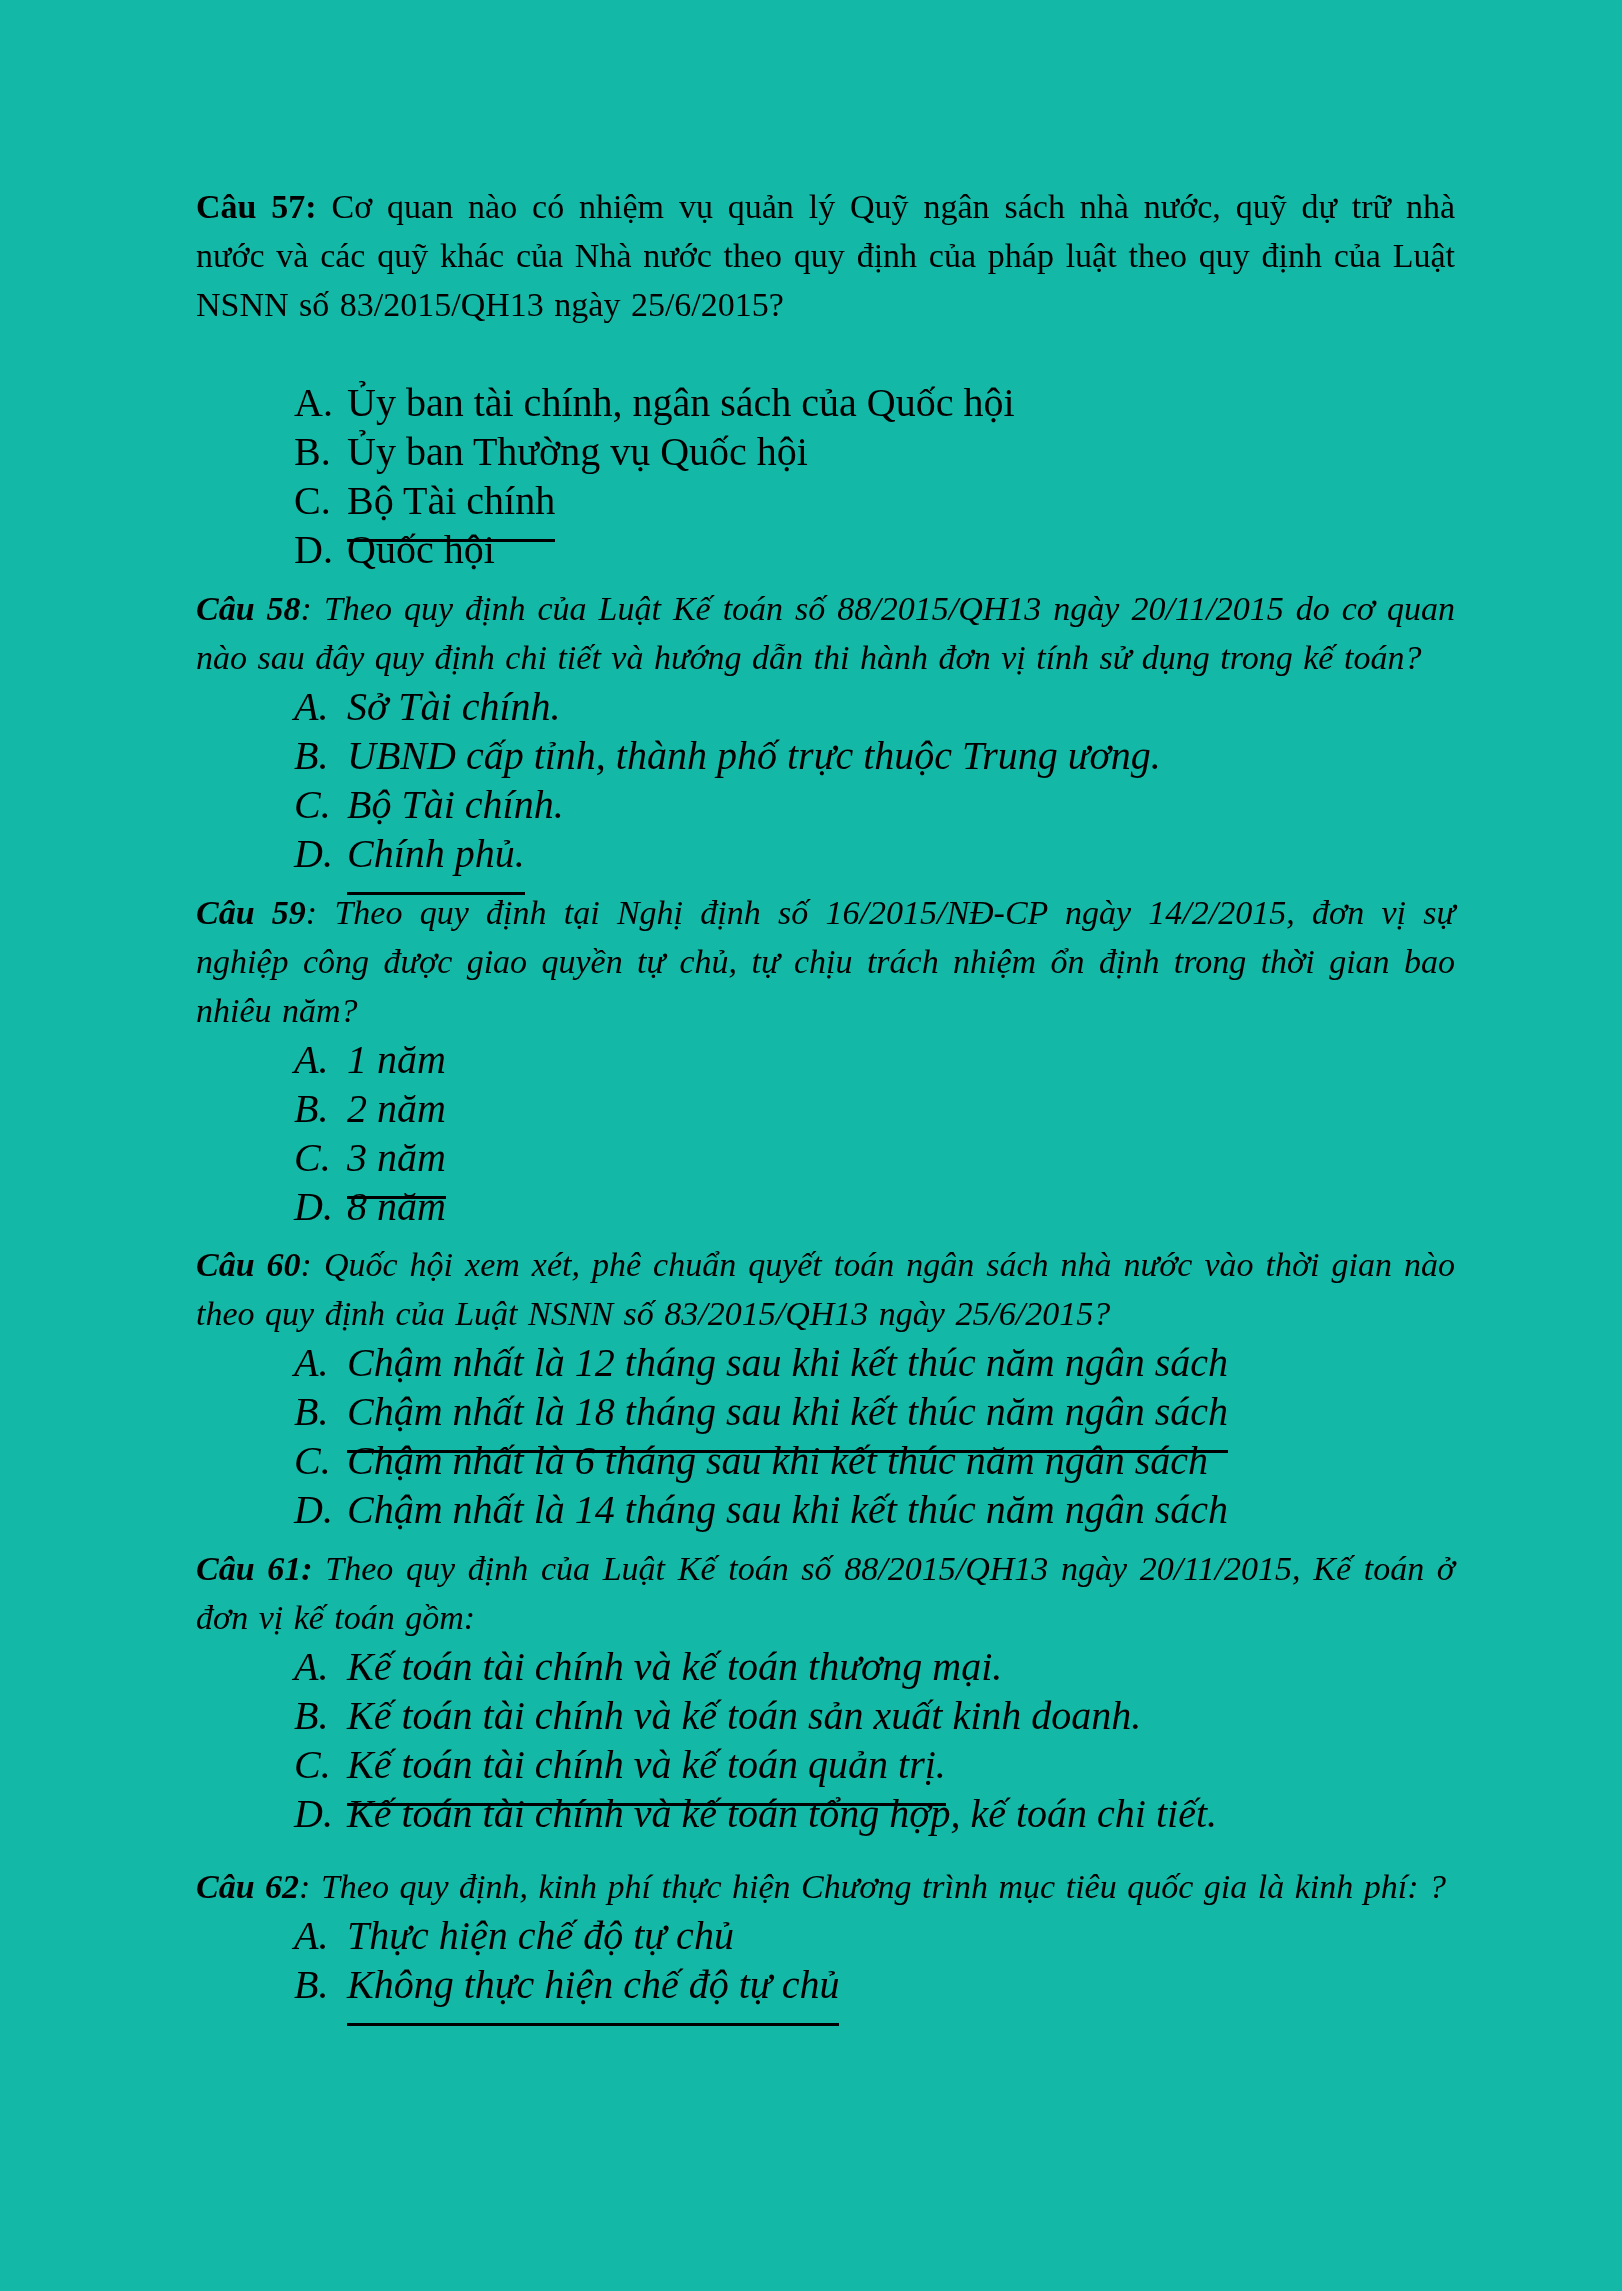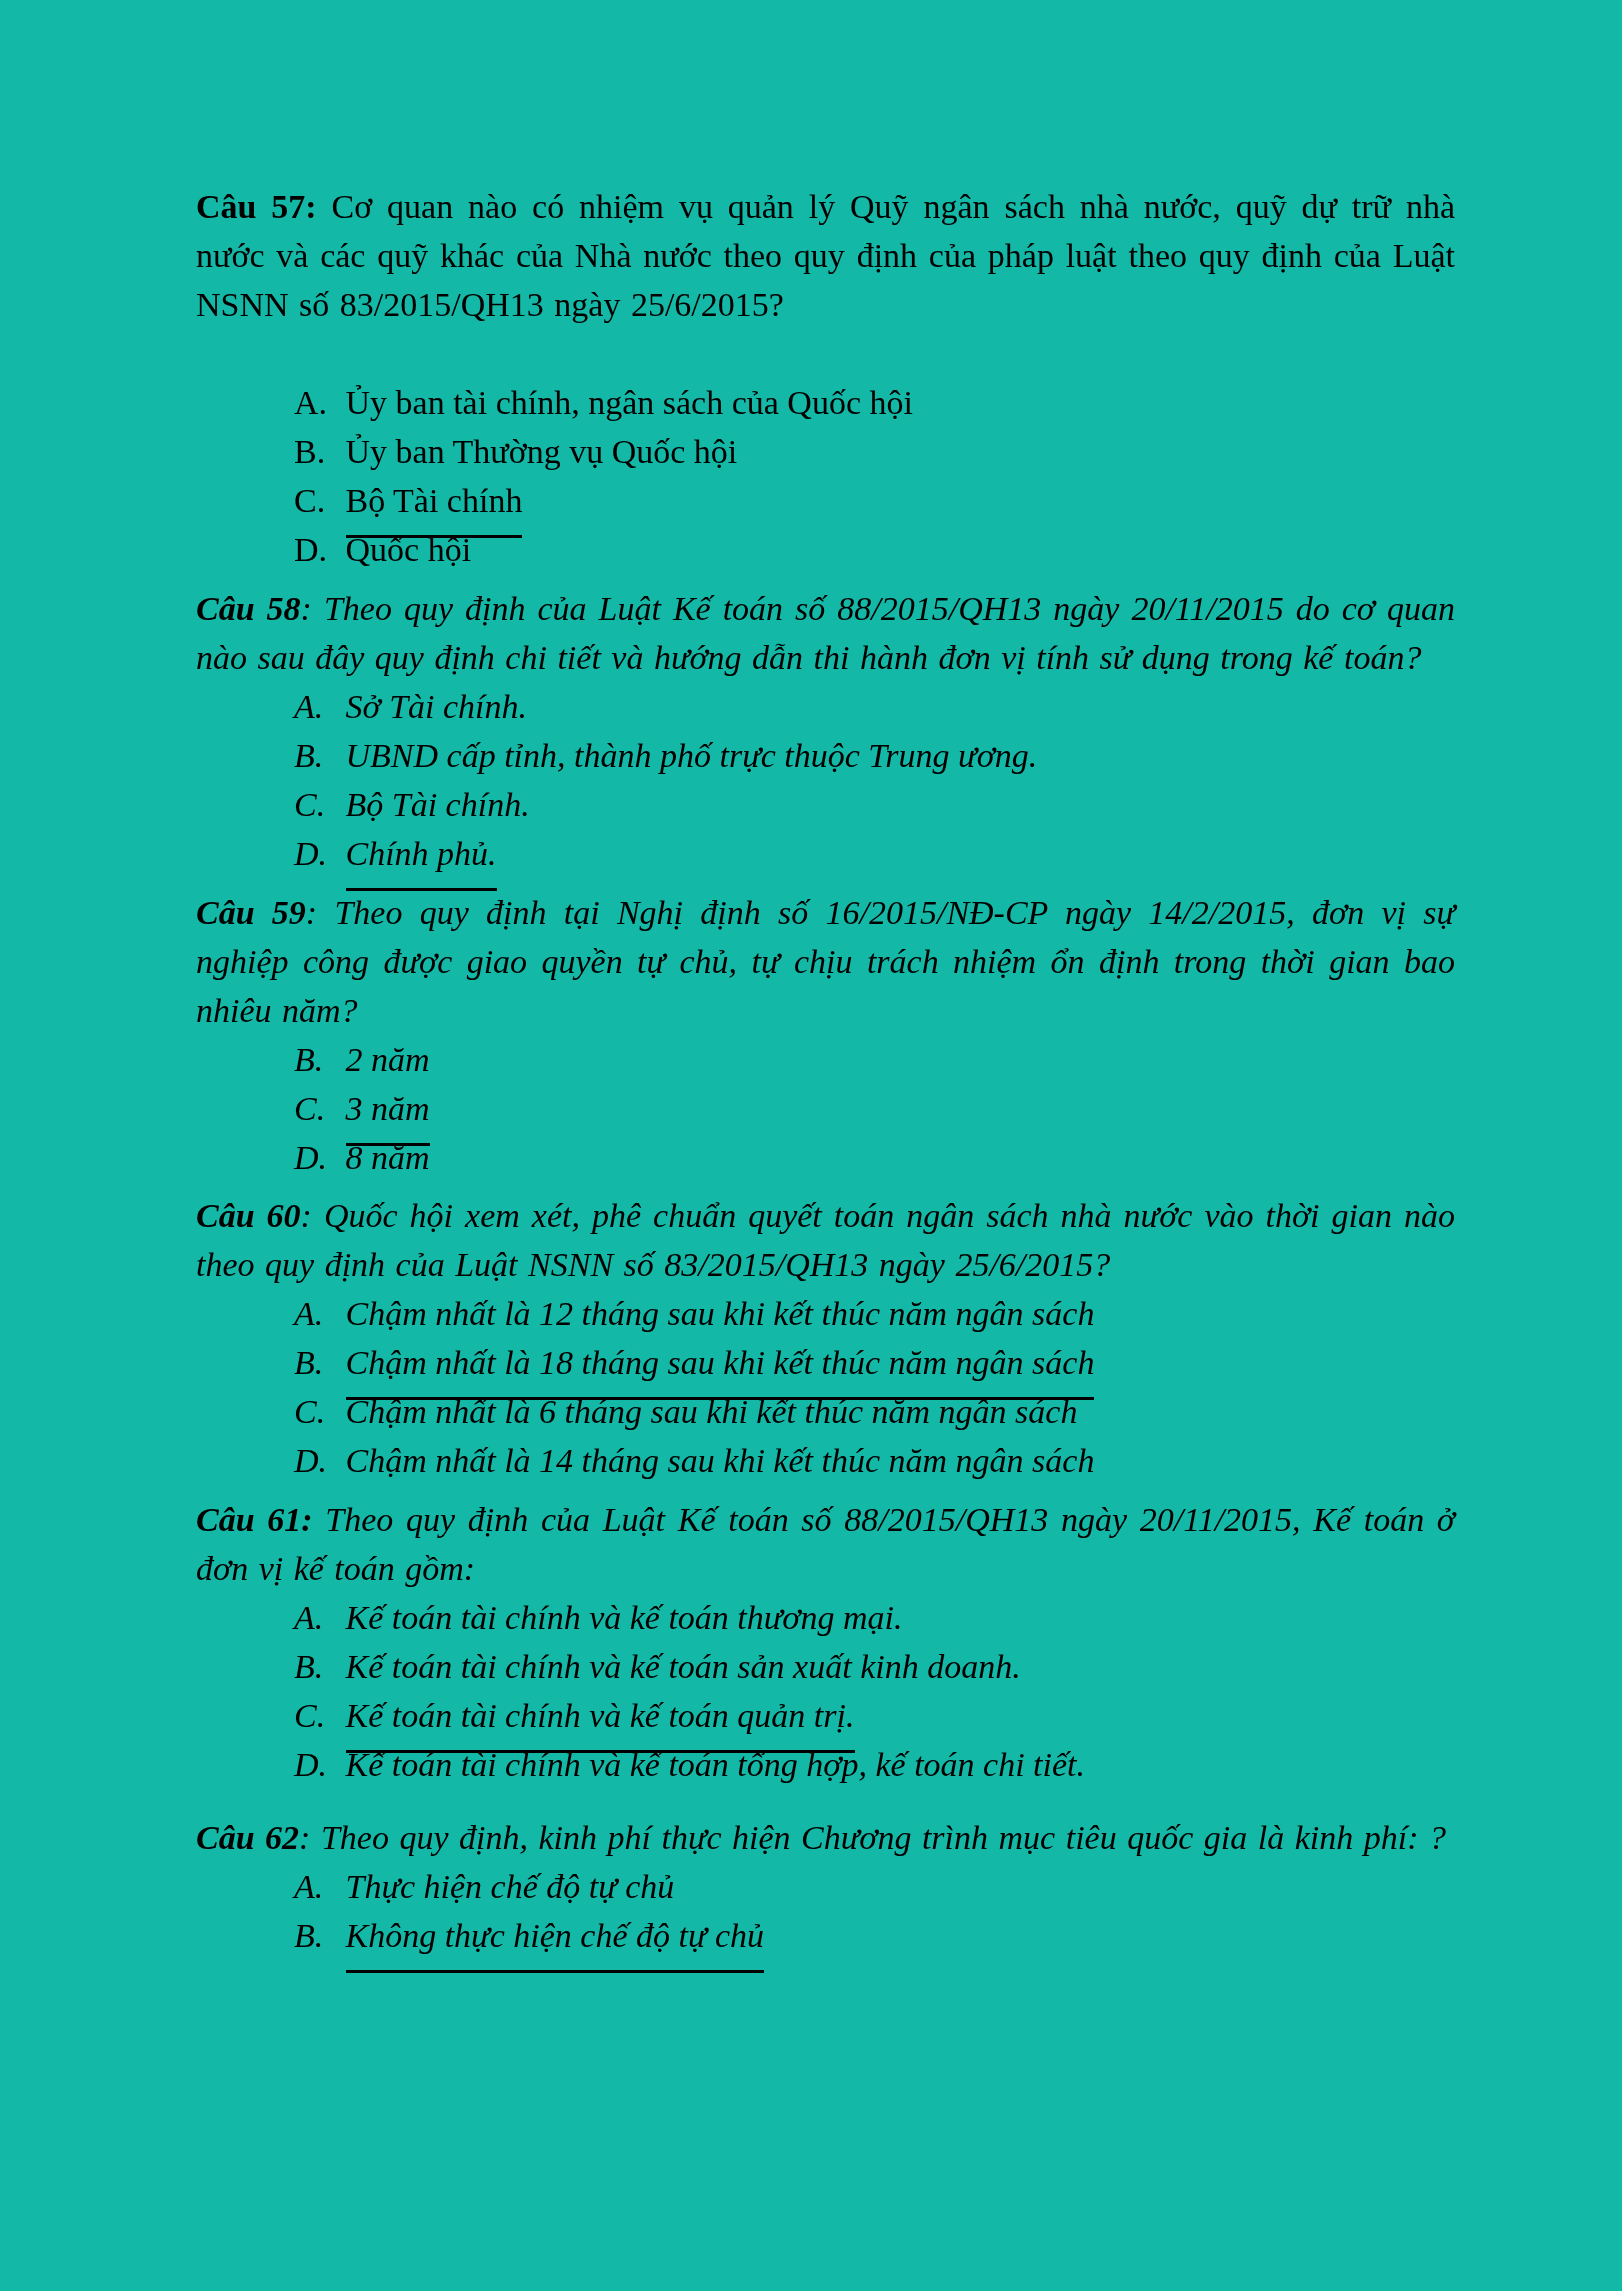--- a/index.html
+++ b/index.html
@@ -31,21 +31,21 @@
   }
   .q-label { font-weight: bold; }
 
   .options {
     list-style: none;
     margin: 0;
     padding: 0 0 0 98px;
   }
   .options.blank-line-before { margin-top: 49px; }
   .option {
-    font-size: 34px;
+    font-size: 40px;
     line-height: 49px;
     white-space: nowrap;
   }
   .option .letter { display: inline-block; min-width: 43px; }
   .underline {
     border-bottom: 3.9px solid #000000;
     padding-bottom: 16px;
   }
 </style>
 </head>
@@ -69,20 +69,21 @@
       <li class="option"><span class="letter">A.</span> <span>Sở Tài chính.</span></li>
       <li class="option"><span class="letter">B.</span> <span>UBND cấp tỉnh, thành phố trực thuộc Trung ương.</span></li>
       <li class="option"><span class="letter">C.</span> <span>Bộ Tài chính.</span></li>
       <li class="option"><span class="letter">D.</span> <span class="underline">Chính phủ.</span></li>
     </ul>
   </div>
 
   <div class="question">
     <p class="q-text"><span class="q-label">Câu 59</span><span>: Theo quy định tại Nghị định số 16/2015/NĐ-CP ngày 14/2/2015, đơn vị sự nghiệp công được giao quyền tự chủ, tự chịu trách nhiệm ổn định trong thời gian bao nhiêu năm?</span></p>
     <ul class="options">
+      <li class="option"><span class="letter">A.</span> <span>1 năm</span></li>
       <li class="option"><span class="letter">B.</span> <span>2 năm</span></li>
       <li class="option"><span class="letter">C.</span> <span class="underline">3 năm</span></li>
       <li class="option"><span class="letter">D.</span> <span>8 năm</span></li>
     </ul>
   </div>
 
   <div class="question">
     <p class="q-text"><span class="q-label">Câu 60</span><span>: Quốc hội xem xét, phê chuẩn quyết toán ngân sách nhà nước vào thời gian nào theo quy định của Luật NSNN số 83/2015/QH13 ngày 25/6/2015?</span></p>
     <ul class="options">
       <li class="option"><span class="letter">A.</span> <span>Chậm nhất là 12 tháng sau khi kết thúc năm ngân sách</span></li>

